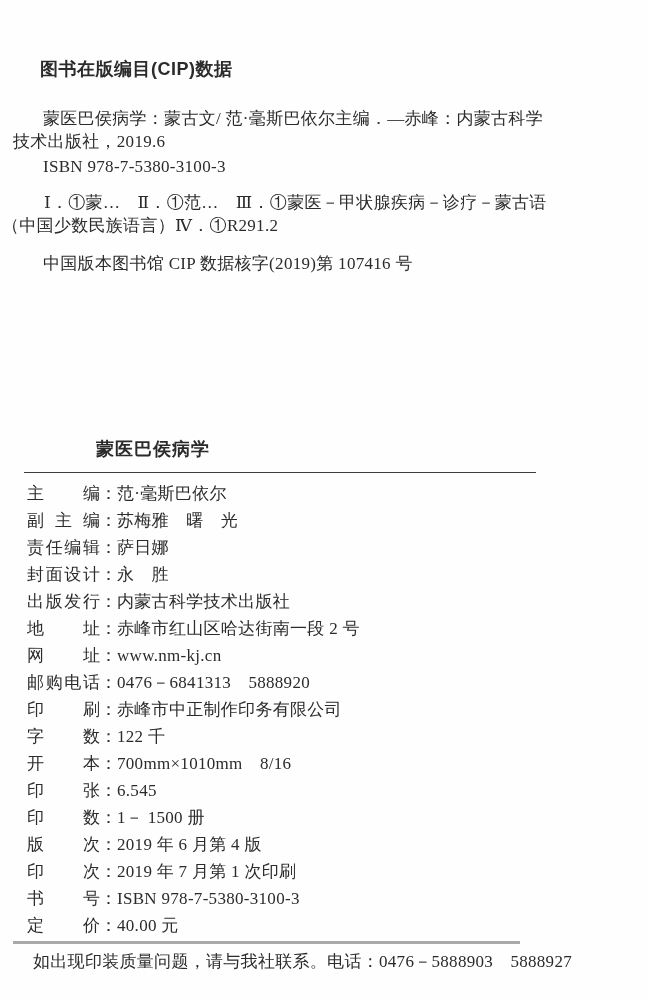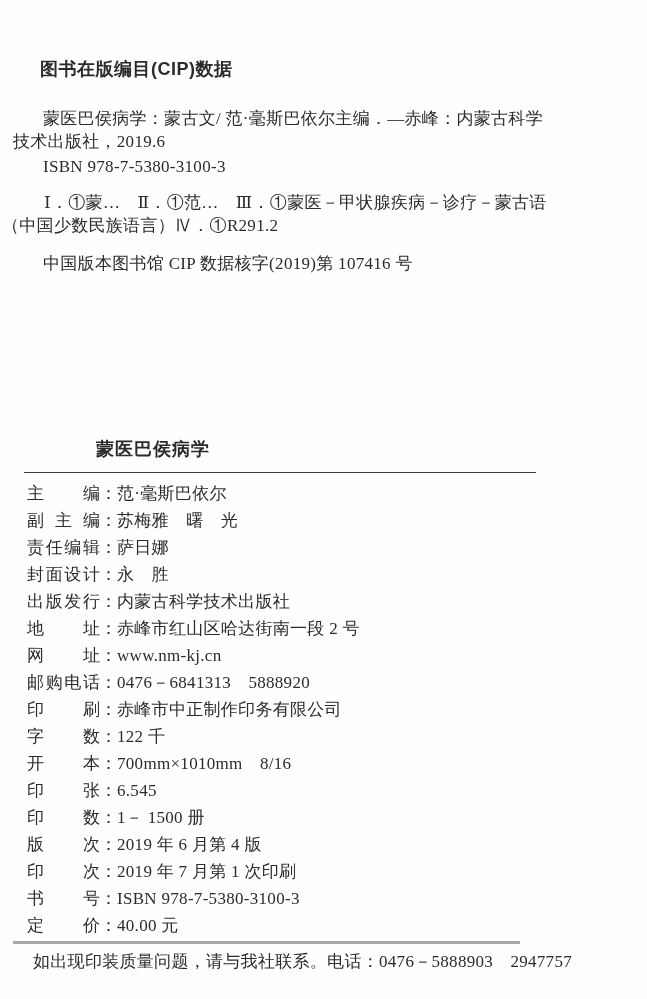--- a/index.html
+++ b/index.html
@@ -36,21 +36,21 @@
   }
   .cip-line {
     line-height: 23px;
     white-space: pre;
     letter-spacing: 0.3px;
   }
   .cip-title-1   { margin-left: 43px; }
   .cip-title-2   { margin-left: 13px; }
   .cip-isbn      { margin-left: 43px; margin-top: 2px; }
   .cip-class-1   { margin-left: 44px; margin-top: 13px; }
-  .cip-class-2   { margin-left: 2px; font-family: Liberation Serif, serif; }
+  .cip-class-2   { margin-left: 2px; }
   .cip-record    { margin-left: 43px; margin-top: 15px; }
   
   .colophon-block {
     position: absolute;
     top: 437px;
     left: 11px;
     right: 0;
   }
   .book-title {
     margin: 0 0 0 85px;
@@ -289,16 +289,16 @@
             <span>价</span>
           </span>
     <span class="row-colon">：</span>
     <span class="row-value">40.00 元</span>
   </div>
 </div>
   </div>
 
   <div class="footer-block">
     <div class="footer-rule"></div>
-    <div class="footer-note">如出现印装质量问题，请与我社联系。电话：0476－5888903　2947757</div>
+    <div class="footer-note">如出现印装质量问题，请与我社联系。电话：0476－5888903　5888927</div>
   </div>
 
 </div>
 
 </body></html>

